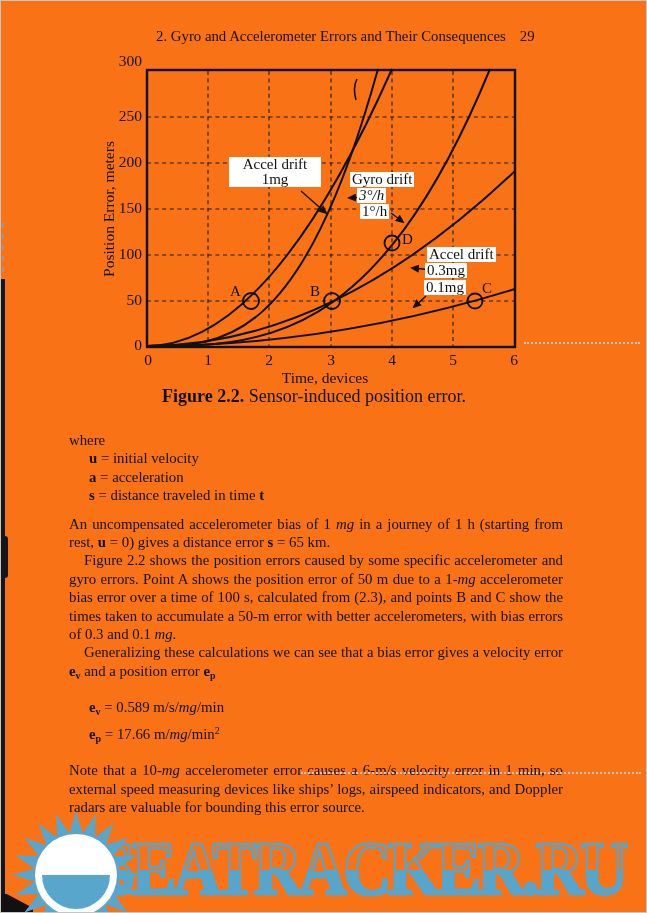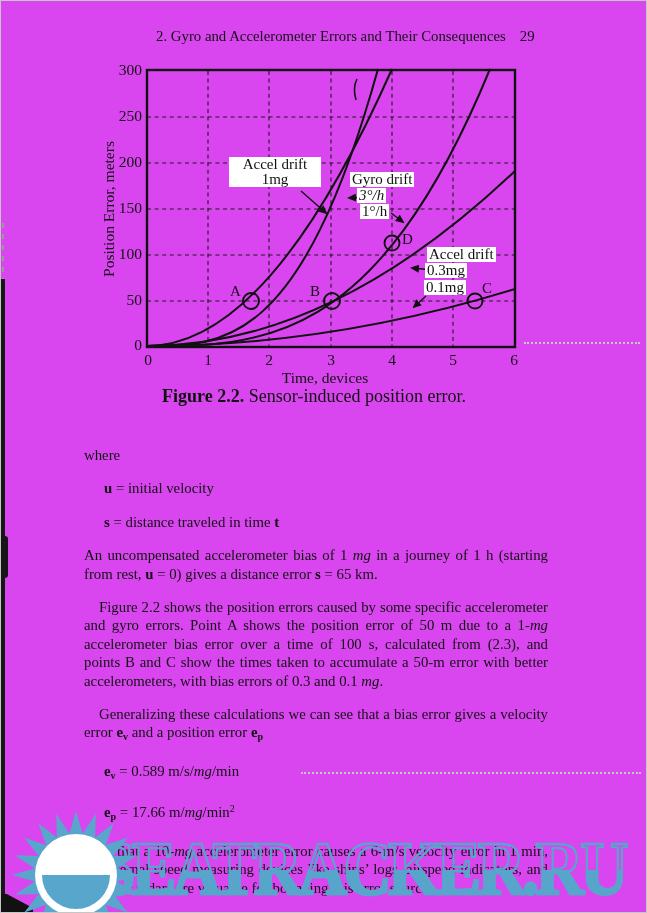--- a/index.html
+++ b/index.html
@@ -1,38 +1,38 @@
 <!DOCTYPE html>
 <html><head>
 <meta charset="utf-8">
 <style>
   html,body{margin:0;padding:0;background:#e8e8e8;}
   #page{
-    position:relative; width:647px; height:913px; background:#d946ef;
+    position:relative; width:647px; height:913px; background:#f97316;
     margin:0 auto; overflow:hidden; border:1px solid #c6c6c6; box-sizing:border-box;
     font-family:"Liberation Serif","DejaVu Serif",serif; color:#111;
   }
   
   .hdr{position:absolute; left:155px; top:27px; font-size:14.8px; white-space:nowrap;}
   .hdr .pgnum{margin-left:14px;}
   
   #chartsvg{position:absolute; left:0; top:0; pointer-events:none;}
   
   .ctext{position:absolute; font-size:15px; line-height:15px; white-space:nowrap; background:#fff; padding:0 2px;}
   .ytick{position:absolute; left:95px; width:46px; text-align:right; font-size:15.5px; line-height:16px;}
   .xtick{position:absolute; top:350px; width:30px; text-align:center; font-size:15.5px;}
   .ytitle{position:absolute; left:108px; top:208px; transform:translate(-50%,-50%) rotate(-90deg); font-size:15.5px; white-space:nowrap;}
   .xtitle{position:absolute; left:324px; top:368px; transform:translateX(-50%); font-size:15.5px; white-space:nowrap;}
   .caption{position:absolute; left:313px; top:385px; transform:translateX(-50%); font-size:18px; white-space:nowrap;}
   .caption b{font-weight:700;}
   .ptlabel{position:absolute; font-size:15px; line-height:15px;}
   .lbl-center{text-align:center;}
   
   #bodycol{position:absolute; left:68px; top:430px; width:494px; font-size:14.8px; line-height:18.4px;}
-  .blk{margin:15px;}
+  .blk{margin:0;}
   .def{padding-left:20px;}
   .para{text-align:justify;}
   .ind{text-indent:15px;}
   .gap{margin-top:10px;}
   .eq{padding-left:20px;}
   .eq.gap{margin-top:13px;}
   .note{margin-top:13px;}
   .r-i{font-style:italic;}
   .r-b{font-weight:700;}
   .r-subb{font-weight:700; font-size:10px; vertical-align:-3px;}
@@ -106,21 +106,21 @@
       <path d="M300,190 L325,212" marker-end="url(#ah)"></path>
       <path d="M366,196 L348,197" marker-end="url(#ah)"></path>
       <path d="M390,212 L402,221" marker-end="url(#ah)"></path>
       <path d="M442,270 L411,267" marker-end="url(#ah)"></path>
       <path d="M425,295 L413,306" marker-end="url(#ah)"></path>
     </g>
 
     <path d="M356,78 C353,84 353,92 355,99" stroke="#111" stroke-width="1.6" fill="none"></path>
   </svg>
 
-  <span class="ytick" style="top:61px">300</span>
+  <span class="ytick" style="top:52px">300</span>
   <span class="ytick" style="top:107px">250</span>
   <span class="ytick" style="top:153px">200</span>
   <span class="ytick" style="top:199px">150</span>
   <span class="ytick" style="top:245px">100</span>
   <span class="ytick" style="top:291px">50</span>
   <span class="ytick" style="top:336px">0</span>
 
   <span class="xtick" style="left:132px">0</span>
   <span class="xtick" style="left:192px">1</span>
   <span class="xtick" style="left:253px">2</span>
@@ -148,20 +148,21 @@
   <span class="ptlabel" style="left:481px; top:280px;">C</span>
   <span class="ptlabel" style="left:401px; top:231px;">D</span>
 
   <div class="caption">
     <b>Figure 2.2.</b><span> Sensor-induced position error.</span>
   </div>
 
   <div id="bodycol">
       <div class="blk">where</div>
       <div class="blk def"><span class="r-b">u</span> = initial velocity</div>
+      <div class="blk def"><span class="r-b">a</span> = acceleration</div>
       <div class="blk def"><span class="r-b">s</span> = distance traveled in time <span class="r-b">t</span></div>
       <div class="blk para gap">An uncompensated accelerometer bias of 1 <span class="r-i">mg</span> in a journey of 1 h (starting from rest, <span class="r-b">u</span> = 0) gives a distance error <span class="r-b">s</span> = 65 km.</div>
       <div class="blk para ind">Figure 2.2 shows the position errors caused by some specific accelerometer and gyro errors. Point A shows the position error of 50 m due to a 1-<span class="r-i">mg</span> accelerometer bias error over a time of 100 s, calculated from (2.3), and points B and C show the times taken to accumulate a 50-m error with better accelerometers, with bias errors of 0.3 and 0.1 <span class="r-i">mg</span>.</div>
       <div class="blk para ind">Generalizing these calculations we can see that a bias error gives a velocity error <span class="r-b">e</span><span class="r-subb">v</span> and a position error <span class="r-b">e</span><span class="r-subb">p</span></div>
       <div class="blk eq gap"><span class="r-b">e</span><span class="r-subb">v</span> = 0.589 m/s/<span class="r-i">mg</span>/min</div>
       <div class="blk eq"><span class="r-b">e</span><span class="r-subb">p</span> = 17.66 m/<span class="r-i">mg</span>/min<span class="r-sup">2</span></div>
       <div class="blk para note">Note that a 10-<span class="r-i">mg</span> accelerometer error causes a 6-m/s velocity error in 1 min, so external speed measuring devices like ships’ logs, airspeed indicators, and Doppler radars are valuable for bounding this error source.</div>
     </div>
 
   <div class="edge-faint"></div>

